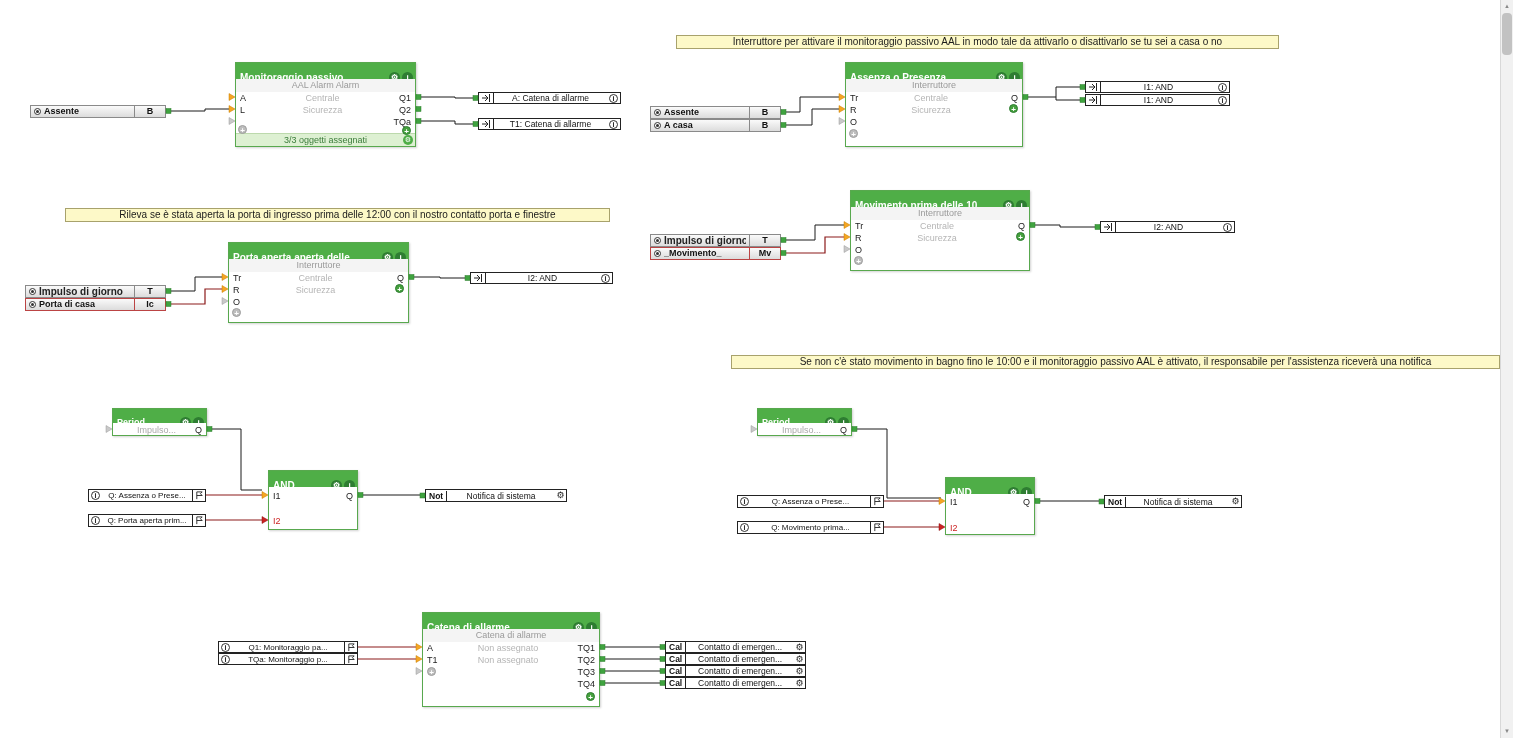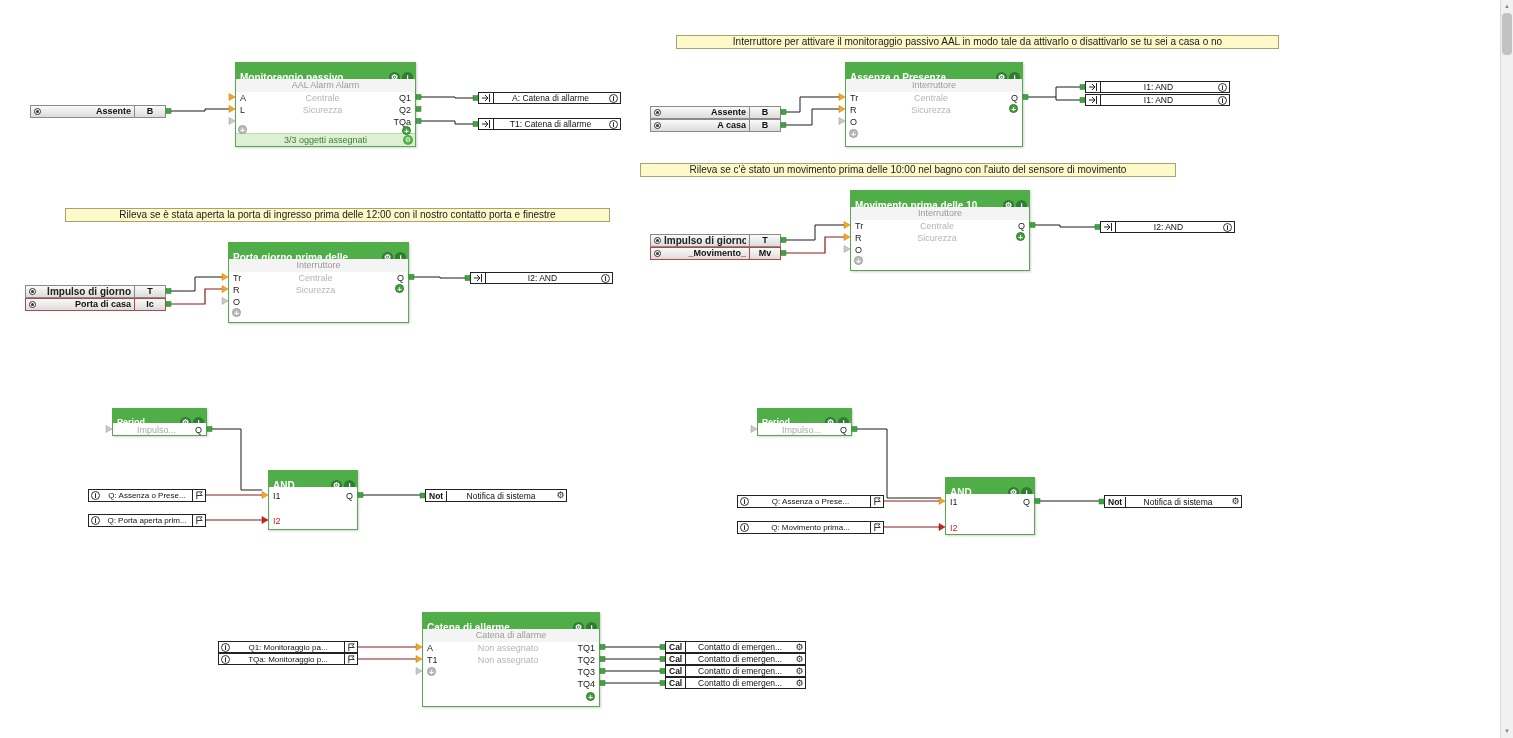--- a/index.html
+++ b/index.html
@@ -32,21 +32,21 @@
   .plus{position:absolute;width:9px;height:9px;border-radius:50%;color:#fff;font-size:8px;line-height:9px;text-align:center;font-weight:bold}
   .plus.green{background:#46a13e;border:1px solid #2e7d32}
   .plus.gray{background:#bdbdbd;border:1px solid #9e9e9e}
 
   
   .note{position:absolute;height:14px;background:#fdf9c8;border:1px solid #a8a26c;font-size:10px;color:#1a1a1a;text-align:center;line-height:12px;white-space:nowrap;overflow:hidden;padding:0 4px}
 
   
   .conn{position:absolute;height:13px;display:flex;font-size:9px}
   .cbody{display:flex;align-items:center;background:linear-gradient(#fafafa,#dcdcdc);border:1px solid #8a8a8a;padding:0 3px;gap:3px}
-  .clabel{flex:1;text-align:right;font-weight:bold;color:#111;white-space:nowrap;overflow:hidden;line-height:11px}
+  .clabel{flex:1;text-align:left;font-weight:bold;color:#111;white-space:nowrap;overflow:hidden;line-height:11px}
   .clabel.plain{font-weight:bold;font-size:10px;color:#222}
   .ctag{width:31px;background:linear-gradient(#fafafa,#dcdcdc);border:1px solid #8a8a8a;border-left:none;text-align:center;font-weight:bold;line-height:11px;color:#111}
   .conn.red .cbody,.conn.red .ctag{border-color:#b44}
   .cio{width:7px;height:7px;border-radius:50%;border:1px solid #333;background:#fff;position:relative;flex:0 0 auto}
   .cio::after{content:"";position:absolute;left:1px;top:1px;width:3px;height:3px;border-radius:50%;background:#333}
 
   
   .obox{position:absolute;height:12px;display:flex;align-items:flex-end;background:#fff;border:1px solid #222;font-size:8.5px}
   .obox.h13{height:13px}
   .oicon{width:15px;border-right:1px solid #222;display:flex;align-items:center;justify-content:center;flex:0 0 auto}
@@ -72,22 +72,22 @@
   .varrow{height:13px;font-size:6px;color:#888;text-align:center;line-height:13px}
   .varrow.down{position:absolute;bottom:0;left:0;right:0}
   .vthumb{position:absolute;left:1px;top:13px;width:10px;height:42px;background:#c2c2c2;border-radius:4px}
 </style>
 </head>
 <body>
 
 <div id="canvas">
 
   <div class="note" style="left:676px;top:35px;width:603px">Interruttore per attivare il monitoraggio passivo AAL in modo tale da attivarlo o disattivarlo se tu sei a casa o no</div>
-  <div class="note" style="left:640px;top:163px;width:536px">Rileva se c'è stato un movimento prima delle 10:00 nel bagno con l'aiuto del sensore di movimento</div>
   <div class="note" style="left:65px;top:208px;width:545px">Rileva se è stata aperta la porta di ingresso prima delle 12:00 con il nostro contatto porta e finestre</div>
+  <div class="note" style="left:731px;top:355px;width:769px">Se non c'è stato movimento in bagno fino le 10:00 e il monitoraggio passivo AAL è attivato, il responsabile per l'assistenza riceverà una notifica</div>
 
   <div class="fblock" style="left:235px;top:62px;width:181px;height:85px">
     <div class="fb-head">
       <span class="fb-title">Monitoraggio passivo</span>
       <span class="hicon">⚙</span>
       <span class="hicon">i</span>
     </div>
     <div class="fb-sub">AAL Alarm Alarm</div>
     <div class="fb-row">
       <span class="fl">A</span>
@@ -159,21 +159,21 @@
       <span class="fl">O</span>
       <span class="fc"></span>
       <span class="fr"></span>
     </div>
   </div>
   <div class="plus gray" style="left:854px;top:256px">+</div>
   <div class="plus green" style="left:1016px;top:232px">+</div>
 
   <div class="fblock" style="left:228px;top:242px;width:181px;height:81px">
     <div class="fb-head">
-      <span class="fb-title">Porta giorno prima delle...</span>
+      <span class="fb-title">Porta aperta aperta delle...</span>
       <span class="hicon">⚙</span>
       <span class="hicon">i</span>
     </div>
     <div class="fb-sub">Interruttore</div>
     <div class="fb-row">
       <span class="fl">Tr</span>
       <span class="fc">Centrale</span>
       <span class="fr">Q</span>
     </div>
     <div class="fb-row">

